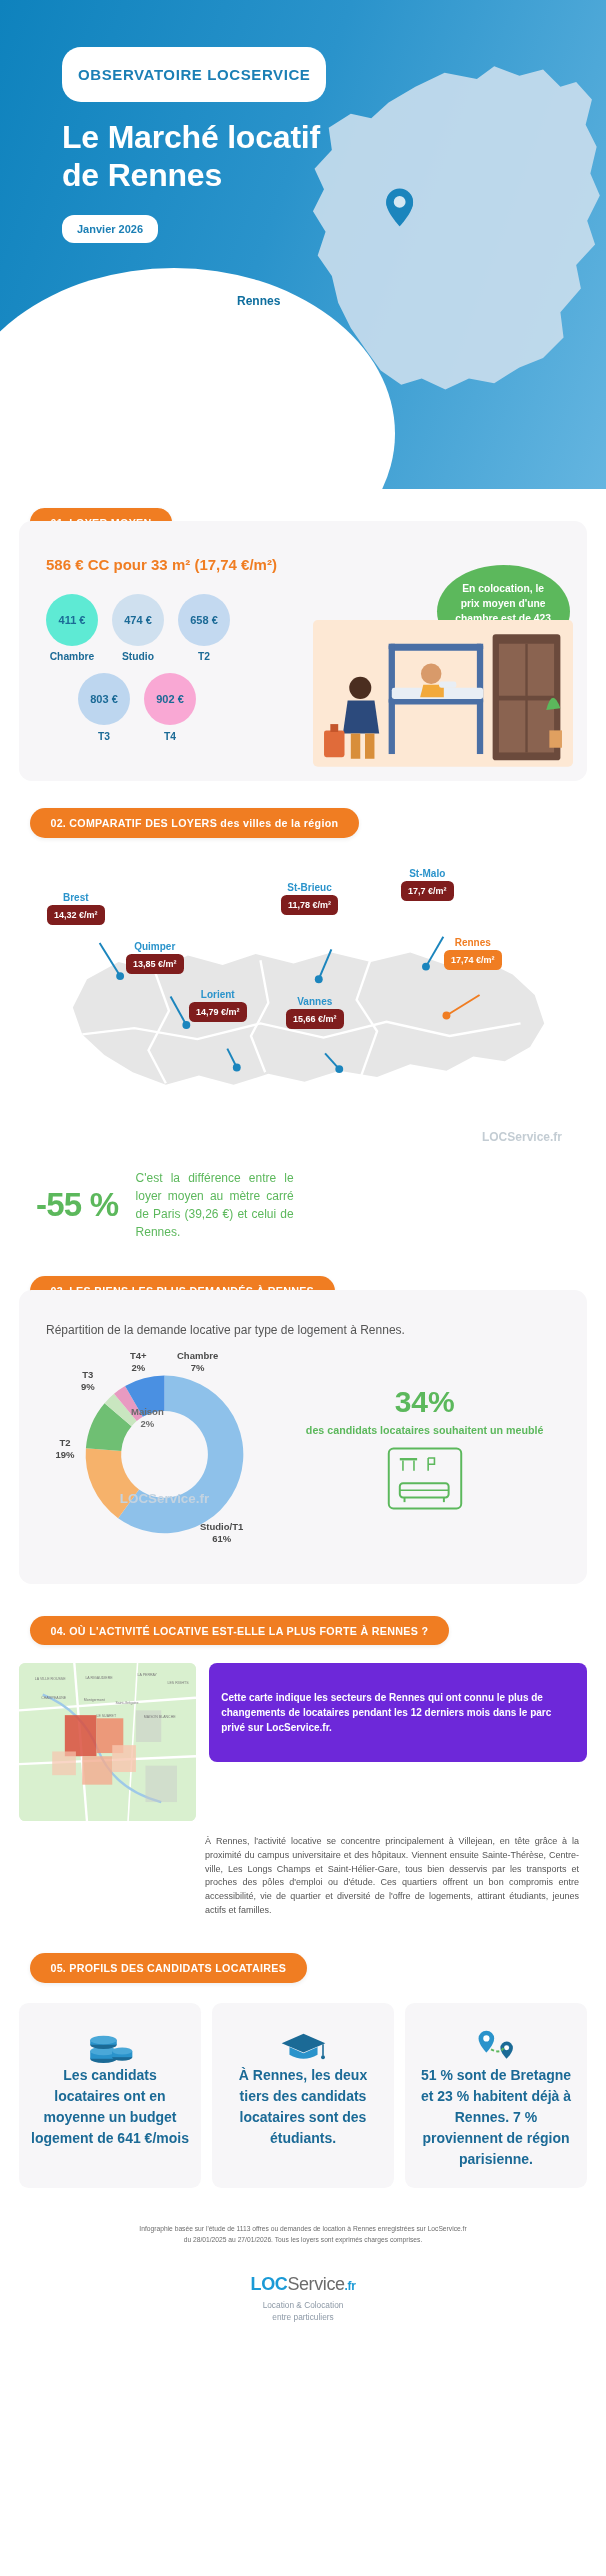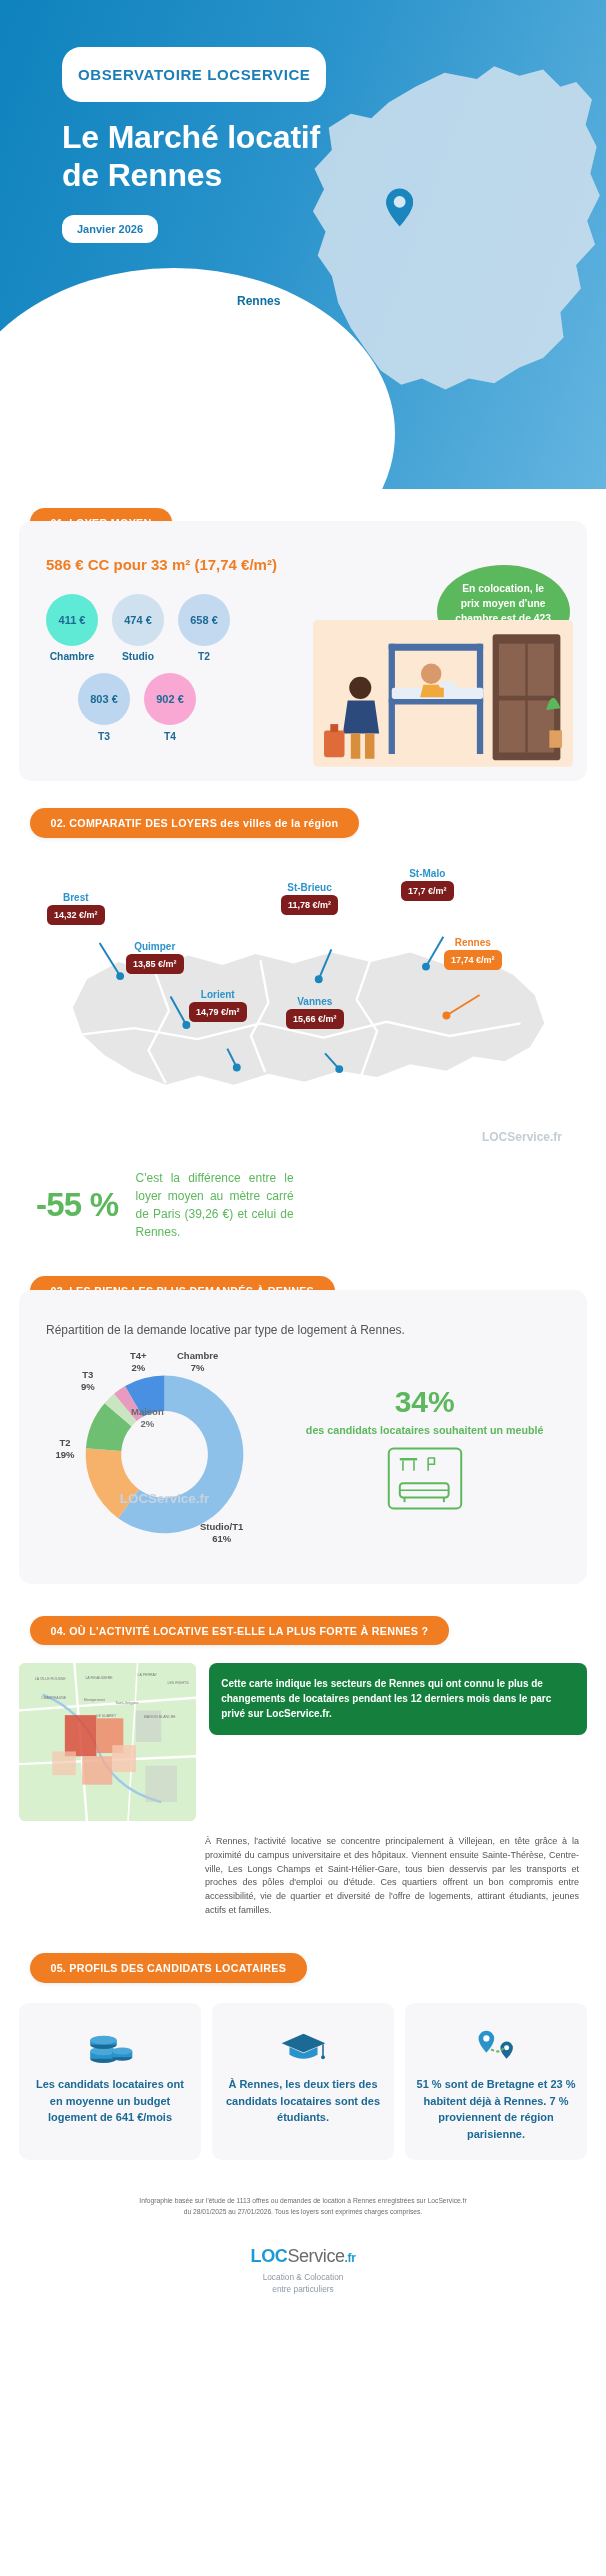--- a/index.html
+++ b/index.html
@@ -98,34 +98,34 @@
   .donut-area { position:relative; width:237px; height:213px; }
   .dlabel { position:absolute; text-align:center; font-size:9.5px; font-weight:bold; color:#4a4a4a; line-height:1.25; }
   .stat34 { text-align:center; }
   .stat34 .big { color:#5cb85c; font-size:30px; font-weight:bold; line-height:1; }
   .stat34 .txt { color:#5cb85c; font-size:10.7px; font-weight:bold; line-height:1.4; margin-top:5.5px; }
 
   
   .s4row { display:flex; gap:12.6px; padding:17.4px 19px 0 19px; }
   .s4map { width:177px; height:158px; border-radius:6.3px; overflow:hidden; position:relative; background:#dff0d8; }
   .s4card {
-    flex:1; background:#15803d; color:#fff; border-radius:8px;
+    flex:1; background:#6d28d9; color:#fff; border-radius:8px;
     padding:12.6px 12.6px; font-size:10px; line-height:1.5; font-weight:bold;
-    height:72px; display:flex; align-items:center;
+    height:99px; display:flex; align-items:center;
   }
   .s4text { font-size:9px; line-height:1.55; color:#555; text-align:justify; }
 
   
   .cards5 { display:flex; gap:11px; padding:20.5px 19px 8px 19px; }
   .card5 {
     flex:1; background:#f7f6f8; border-radius:9.5px; padding:16px 11px 17.4px;
     text-align:center; min-height:134px;
   }
   .card5 .ic { height:46px; display:flex; align-items:flex-end; justify-content:center; }
-  .card5 p { margin-top:11px; font-size:11px; font-weight:bold; color:#1b6a96; line-height:1.5; }
+  .card5 p { margin-top:0; font-size:14px; font-weight:bold; color:#1b6a96; line-height:1.5; }
 
   
   .foot { text-align:center; padding:27px 47px 8px; }
   .foot p { font-size:6.7px; color:#6d6d6d; line-height:1.7; }
   .logo { text-align:center; padding:20.5px 0 27px; }
   .logo .l1 { font-size:18px; font-weight:bold; letter-spacing:-0.4px; }
   .logo .l1 .b { color:#1b9ad6; } .logo .l1 .g { color:#6b6b6b; font-weight:normal; }
   .logo .l1 .fr { color:#1b9ad6; font-size:12px; }
   .logo .l2 { font-size:8.3px; color:#8d99a6; margin-top:4px; line-height:1.5; }
 </style>

